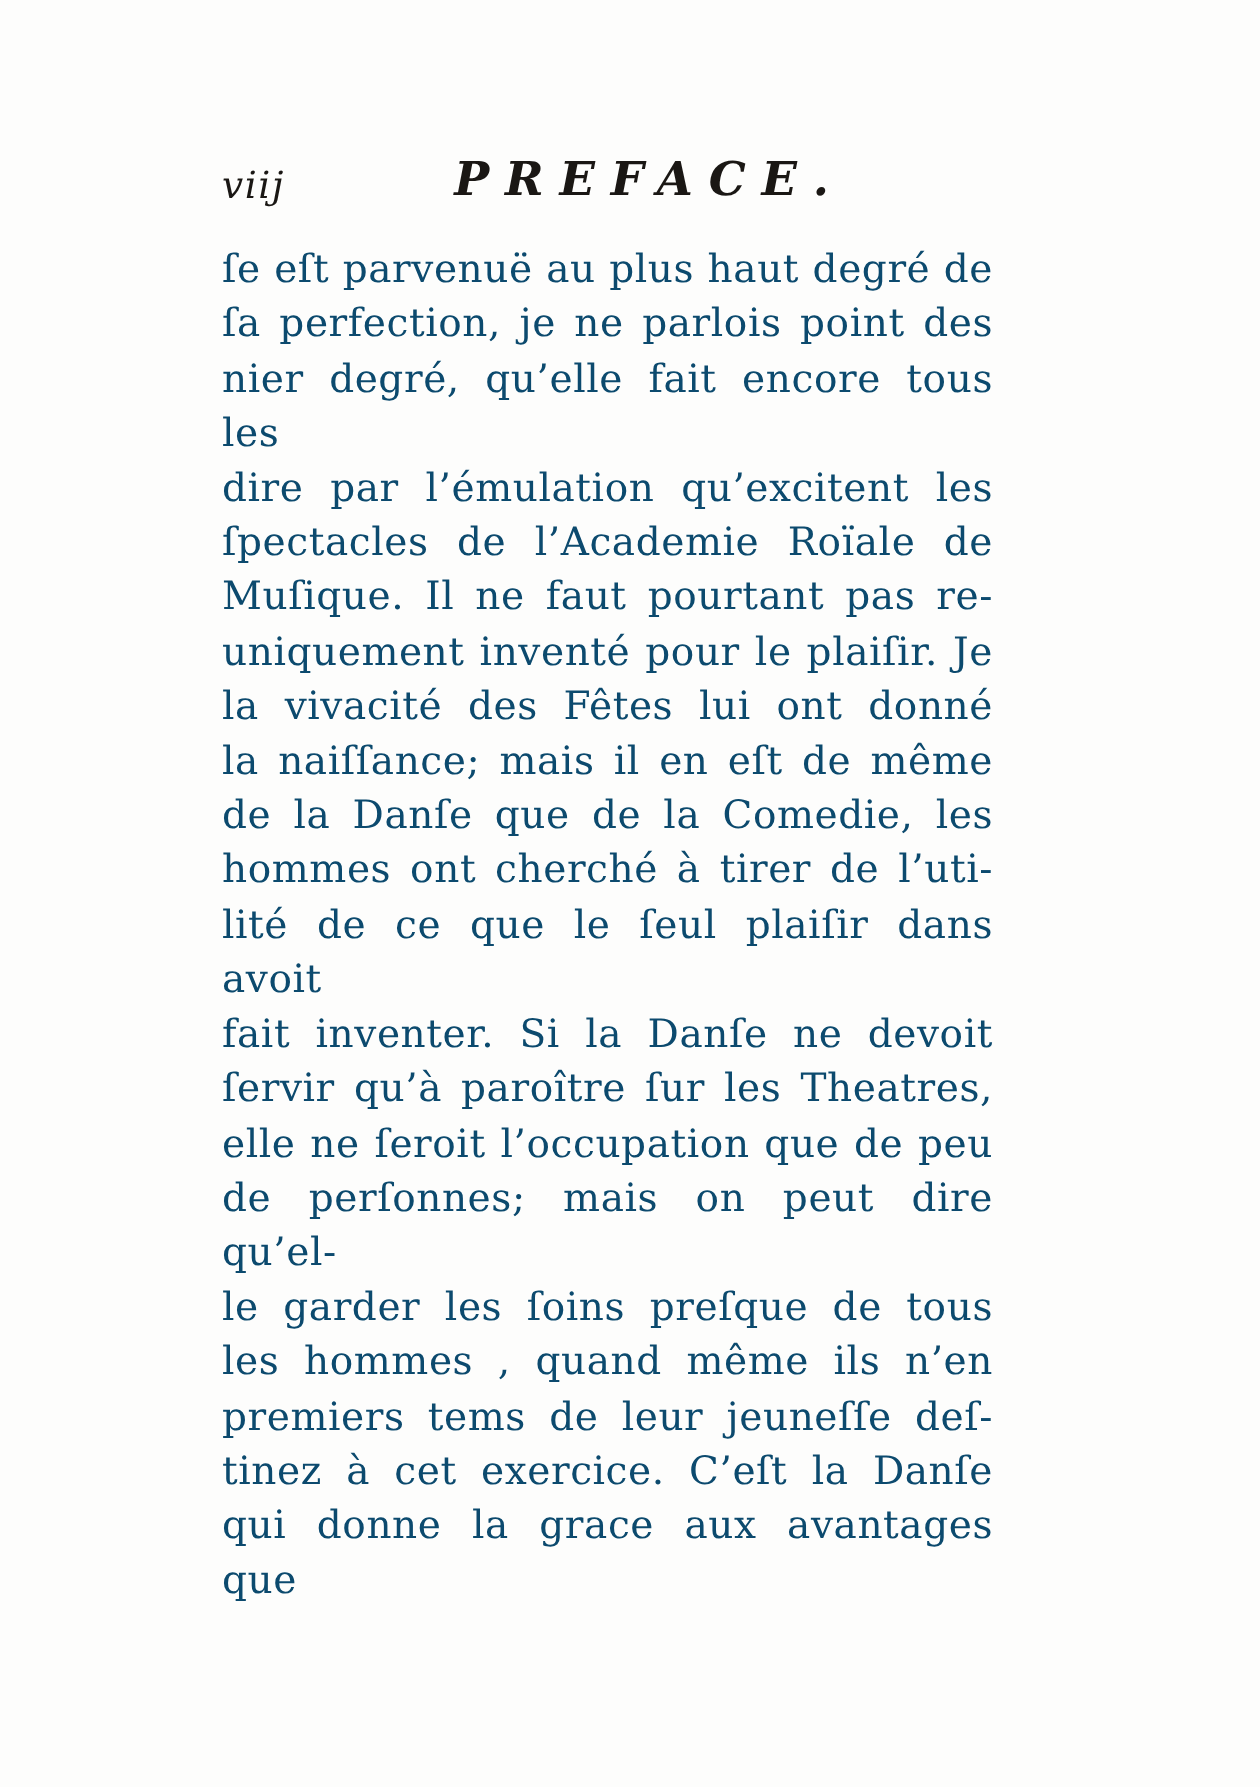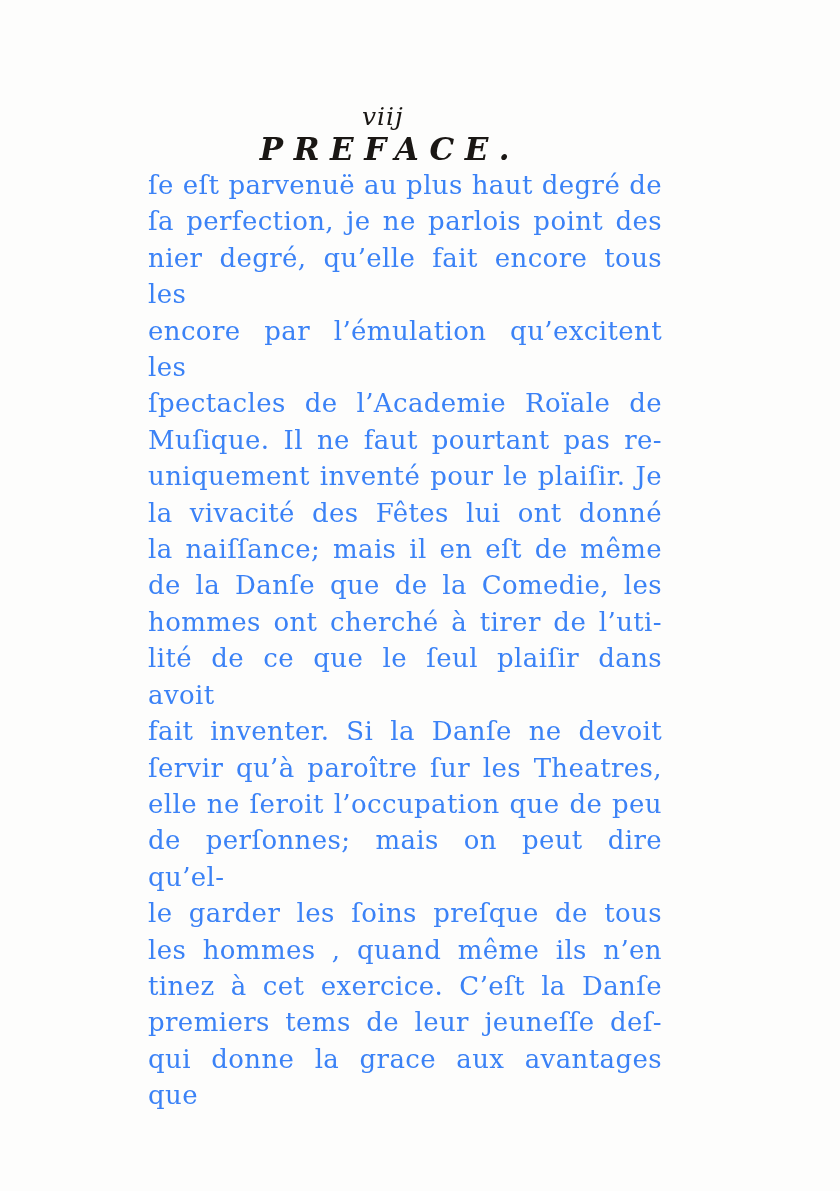--- a/index.html
+++ b/index.html
@@ -21,23 +21,22 @@
 
   .content {
     position: absolute;
     left: 148px;
     top: 102px;
     width: 514px;
   }
 
   .running-head {
     display: flex;
-    align-items: center;
-    margin-bottom: 0;
-    flex-direction: column;
+    align-items: flex-end;
+    margin-bottom: 24px;
   }
 
   .page-number {
     font-style: italic;
     font-size: 25px;
     width: 86px;
     letter-spacing: 0.04em;
   }
 
   .head-title {
@@ -55,52 +54,52 @@
     width: 100%;
   }
 
   .line {
     font-size: 26px;
     line-height: 36.4px;
     letter-spacing: 0.015em;
     text-align: justify;
     text-align-last: justify;
     white-space: normal;
-    color: #3b82f6;
+    color: #0c4a6e;
   }
 </style>
 </head>
 <body>
 
 <div class="page">
   <div class="content">
 
     <div class="running-head">
       <span class="page-number">viij</span>
       <span class="head-title">PREFACE.</span>
     </div>
 
     <div class="text-block">
         <div class="line">ſe eſt parvenuë au plus haut degré de</div>
         <div class="line">ſa perfection, je ne parlois point des</div>
         <div class="line">nier degré, qu’elle fait encore tous les</div>
-        <div class="line">encore par l’émulation qu’excitent les</div>
+        <div class="line">dire par l’émulation qu’excitent les</div>
         <div class="line">ſpectacles de l’Academie Roïale de</div>
         <div class="line">Muſique. Il ne faut pourtant pas re-</div>
         <div class="line">uniquement inventé pour le plaiſir. Je</div>
         <div class="line">la vivacité des Fêtes lui ont donné</div>
         <div class="line">la naiſſance; mais il en eſt de même</div>
         <div class="line">de la Danſe que de la Comedie, les</div>
         <div class="line">hommes ont cherché à tirer de l’uti-</div>
         <div class="line">lité de ce que le ſeul plaiſir dans avoit</div>
         <div class="line">fait inventer. Si la Danſe ne devoit</div>
         <div class="line">ſervir qu’à paroître ſur les Theatres,</div>
         <div class="line">elle ne ſeroit l’occupation que de peu</div>
         <div class="line">de perſonnes; mais on peut dire qu’el-</div>
         <div class="line">le garder les ſoins preſque de tous</div>
         <div class="line">les hommes , quand même ils n’en</div>
+        <div class="line">premiers tems de leur jeuneſſe deſ-</div>
         <div class="line">tinez à cet exercice. C’eſt la Danſe</div>
-        <div class="line">premiers tems de leur jeuneſſe deſ-</div>
         <div class="line">qui donne la grace aux avantages que</div>
       </div>
 
   </div>
 </div>
 
 </body></html>

